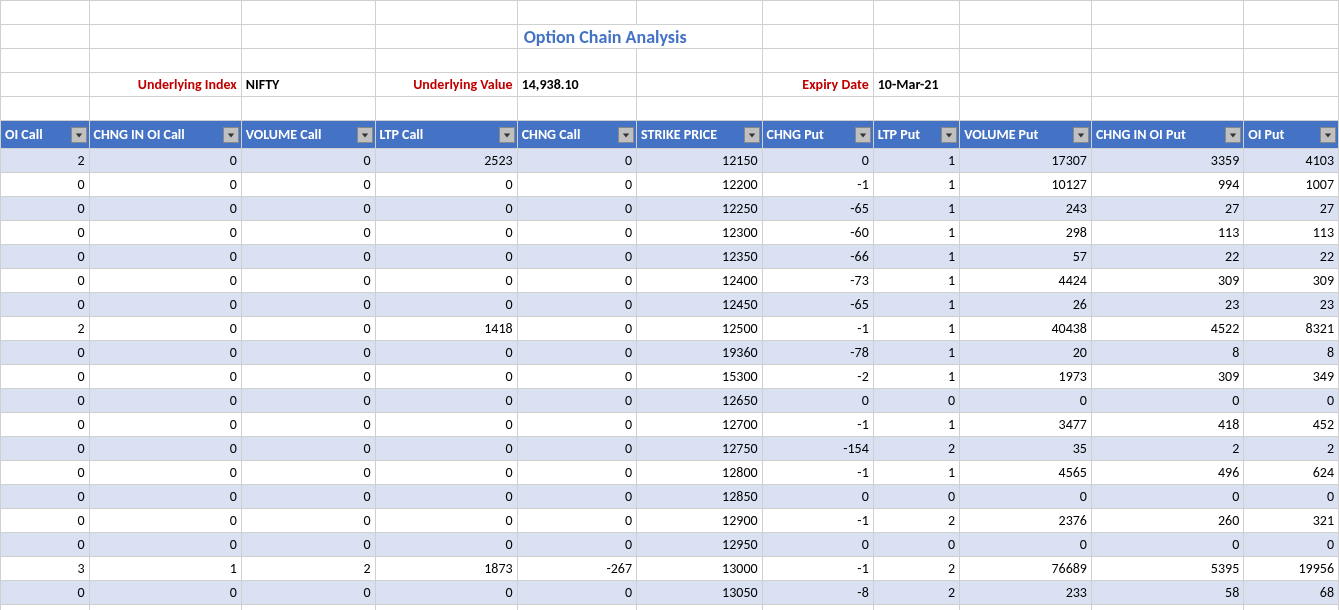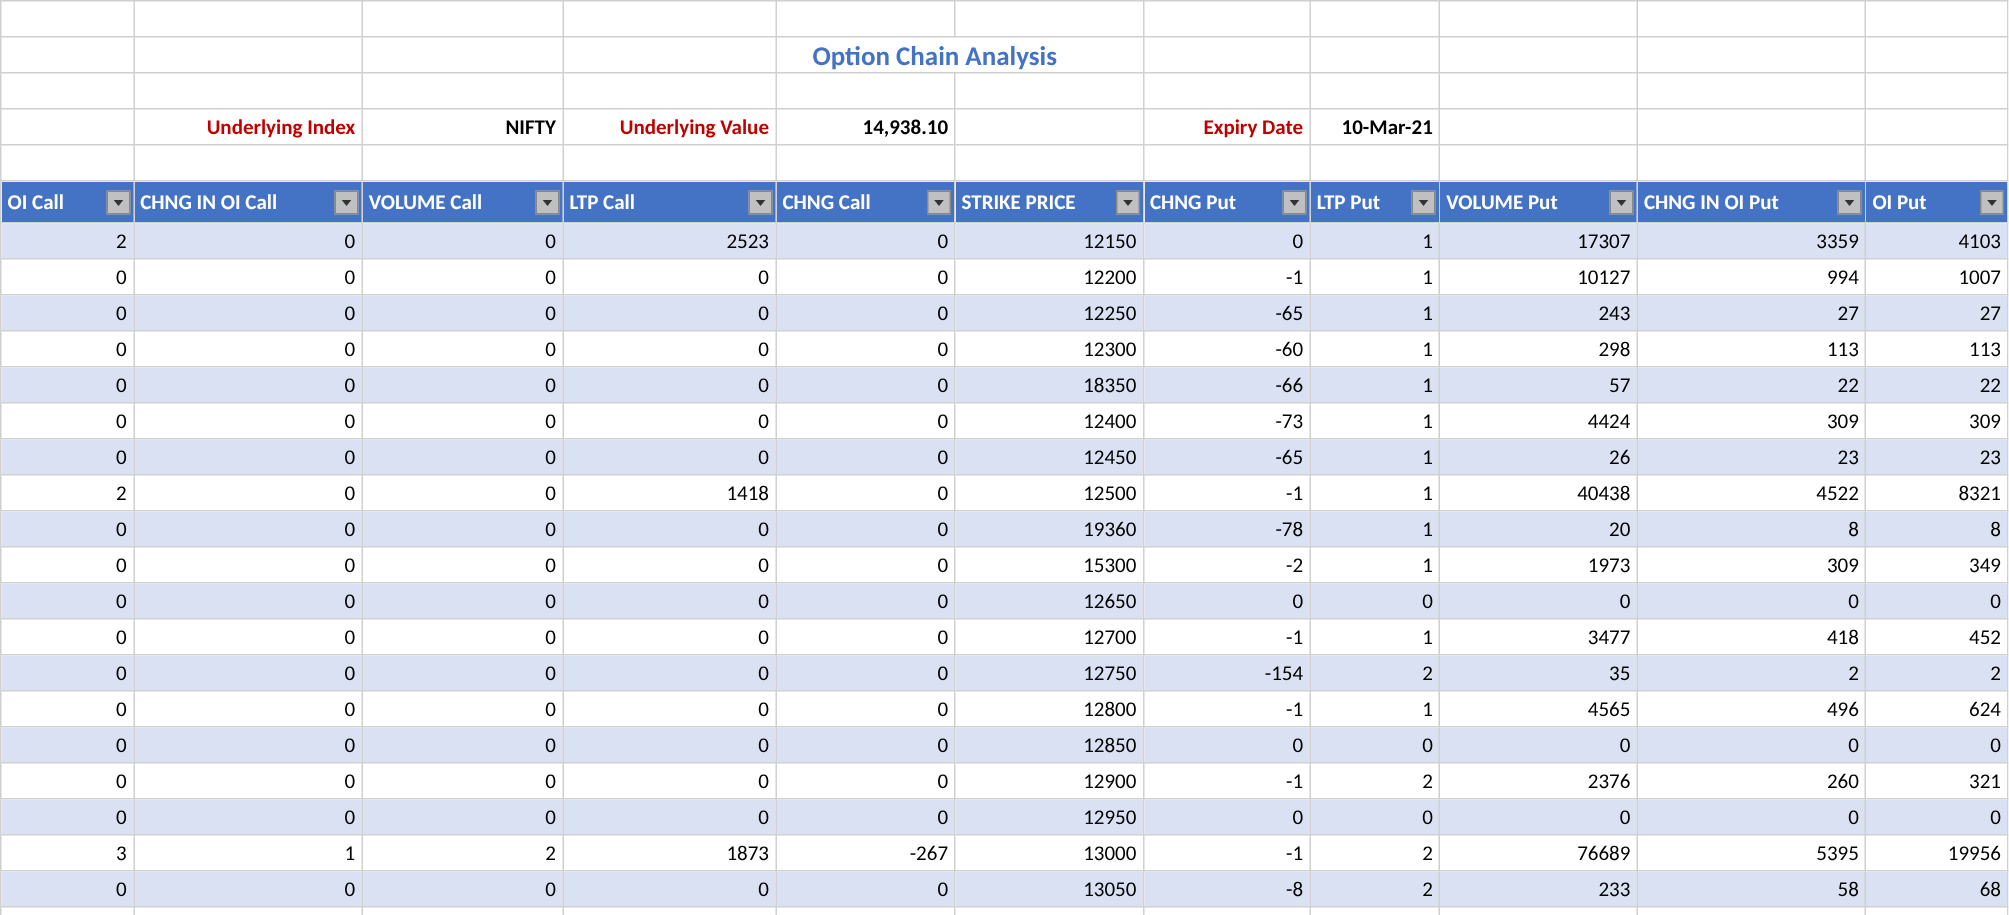--- a/index.html
+++ b/index.html
@@ -1,21 +1,21 @@
 <!DOCTYPE html>
 <html><head>
 <meta charset="utf-8">
 <style>
   * { box-sizing: border-box; margin: 0; padding: 0; }
   body { font-family: Calibri, Arial, sans-serif; font-size: 14px; background: #fff; width: 1339px; }
   table { border-collapse: collapse; width: 100%; table-layout: fixed; }
   td, th { border: 1px solid #d0d0d0; height: 24px; padding: 0 4px; white-space: nowrap; overflow: hidden; }
-  .title { font-weight: bold; color: #4472C4; font-size: 18px; text-align: left; padding-left: 24px; }
+  .title { font-weight: bold; color: #4472C4; font-size: 18px; text-align: left; padding-left: 6px; }
   .label-red { font-weight: bold; color: #C00000; text-align: right; }
-  .label-black { font-weight: bold; color: #000; text-align: right; }
+  .label-black { font-weight: bold; color: #000; text-align: left; }
   .hdr-row th { background: #4472C4; color: #fff; font-weight: bold; text-align: left; position: relative; padding: 2px 4px; height:28px; }
   .hdr-row th .arrow { position: absolute; right: 2px; top: 50%; transform: translateY(-50%); width: 16px; height: 16px; background: #c0c0c0; border: 1px solid #888; display:flex; align-items:center; justify-content:center; }
   .hdr-row th .arrow svg { width:8px; height:8px; }
   .num { text-align: right; }
   .band { background: #D9E1F2; }
   
   col.c1 { width: 86px; }
   col.c2 { width: 148px; }
   col.c3 { width: 130px; }
   col.c4 { width: 138px; }
@@ -226,21 +226,21 @@
         <td class="num">298</td>
         <td class="num">113</td>
         <td class="num">113</td>
       </tr>
       <tr class="band">
         <td class="num">0</td>
         <td class="num">0</td>
         <td class="num">0</td>
         <td class="num">0</td>
         <td class="num">0</td>
-        <td class="num">18350</td>
+        <td class="num">12350</td>
         <td class="num">-66</td>
         <td class="num">1</td>
         <td class="num">57</td>
         <td class="num">22</td>
         <td class="num">22</td>
       </tr>
       <tr>
         <td class="num">0</td>
         <td class="num">0</td>
         <td class="num">0</td>

